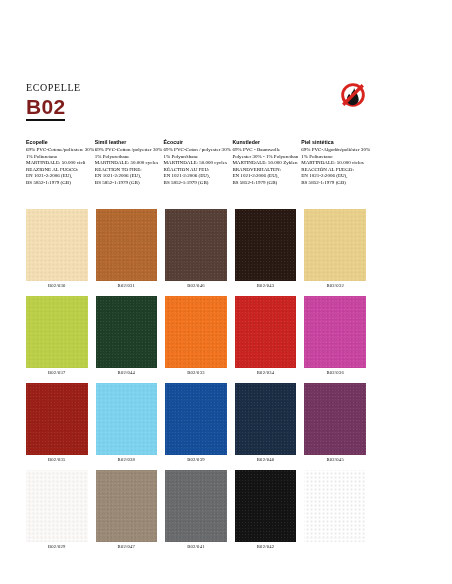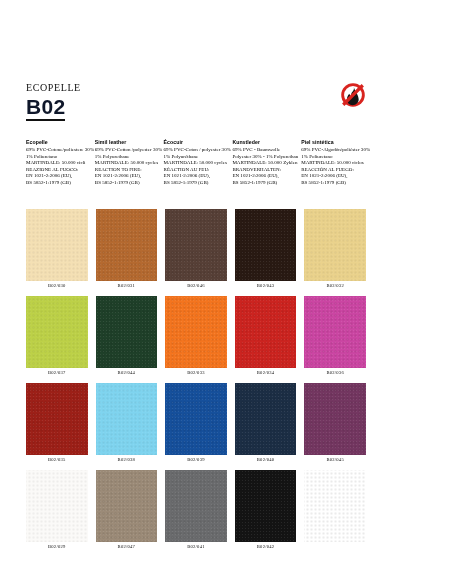--- a/index.html
+++ b/index.html
@@ -11,21 +11,21 @@
     font-family:"Liberation Serif", serif;
     color:#000000;
     overflow:hidden;
   }
   .page { position:relative; width:392px; height:584px; padding:14px;margin-top:32px; }
 
   
   .header { position:relative; padding:36px 10px 0 12px; }
   .brand-line { font-family:"Liberation Serif", serif; font-size:10px; letter-spacing:0.6px; color:#111; line-height:12px; }
   .code-wrap { display:inline-block; border-bottom:2px solid #111; padding-bottom:1px; margin-top:1px; }
-  .code { font-family:"Liberation Sans", sans-serif; font-weight:bold; font-size:21px; line-height:23px; letter-spacing:0.3px; color:#0f172a; }
+  .code { font-family:"Liberation Sans", sans-serif; font-weight:bold; font-size:21px; line-height:23px; letter-spacing:0.3px; color:#7f1d1d; }
 
   
   .fire-badge { position:absolute; right:12px; top:36px; width:26px; height:26px; }
   .fire-badge svg { display:block; width:26px; height:26px; }
 
   
   .specs {
     display:flex;
     margin:18px 0 0 0;
     padding:0 8px 0 12px;

